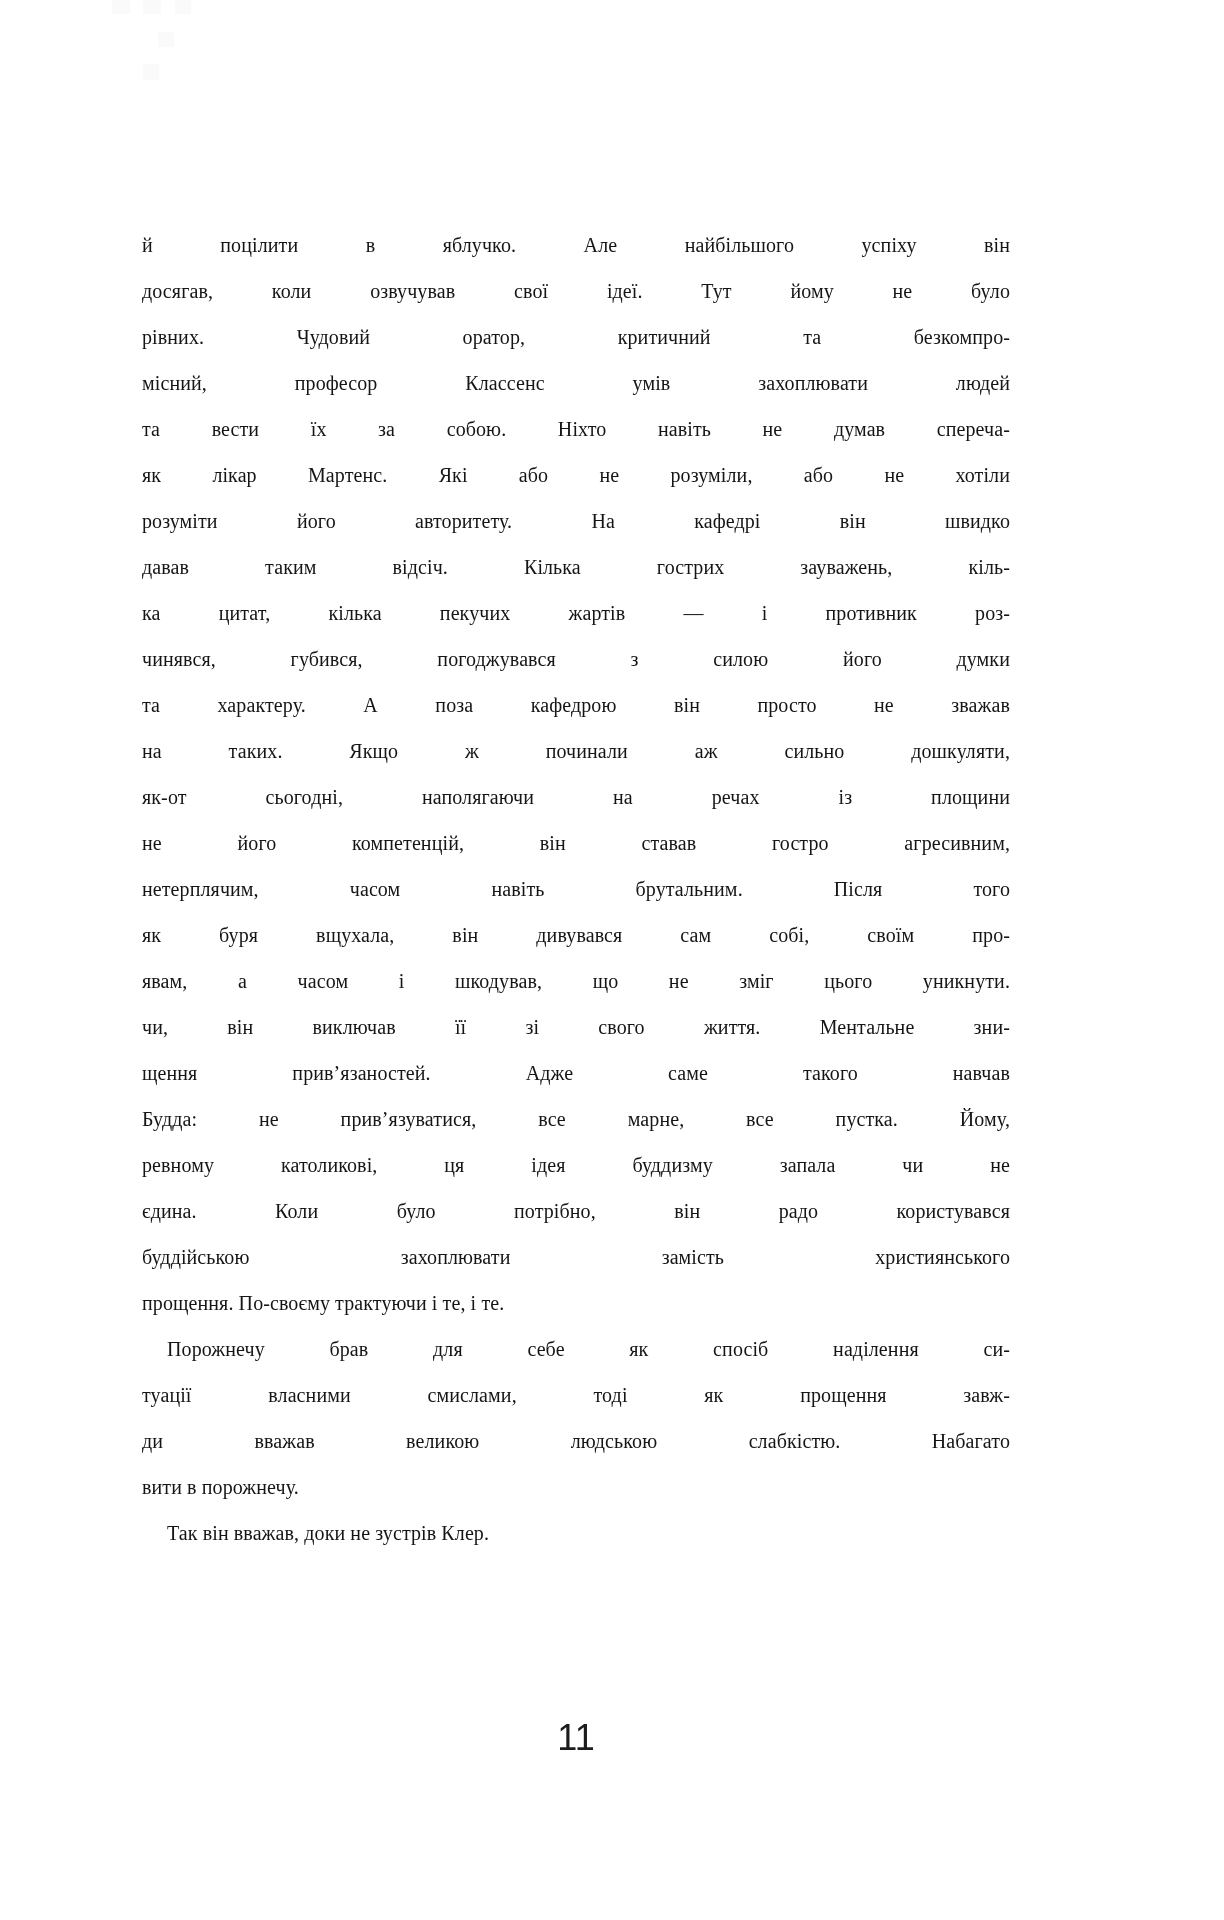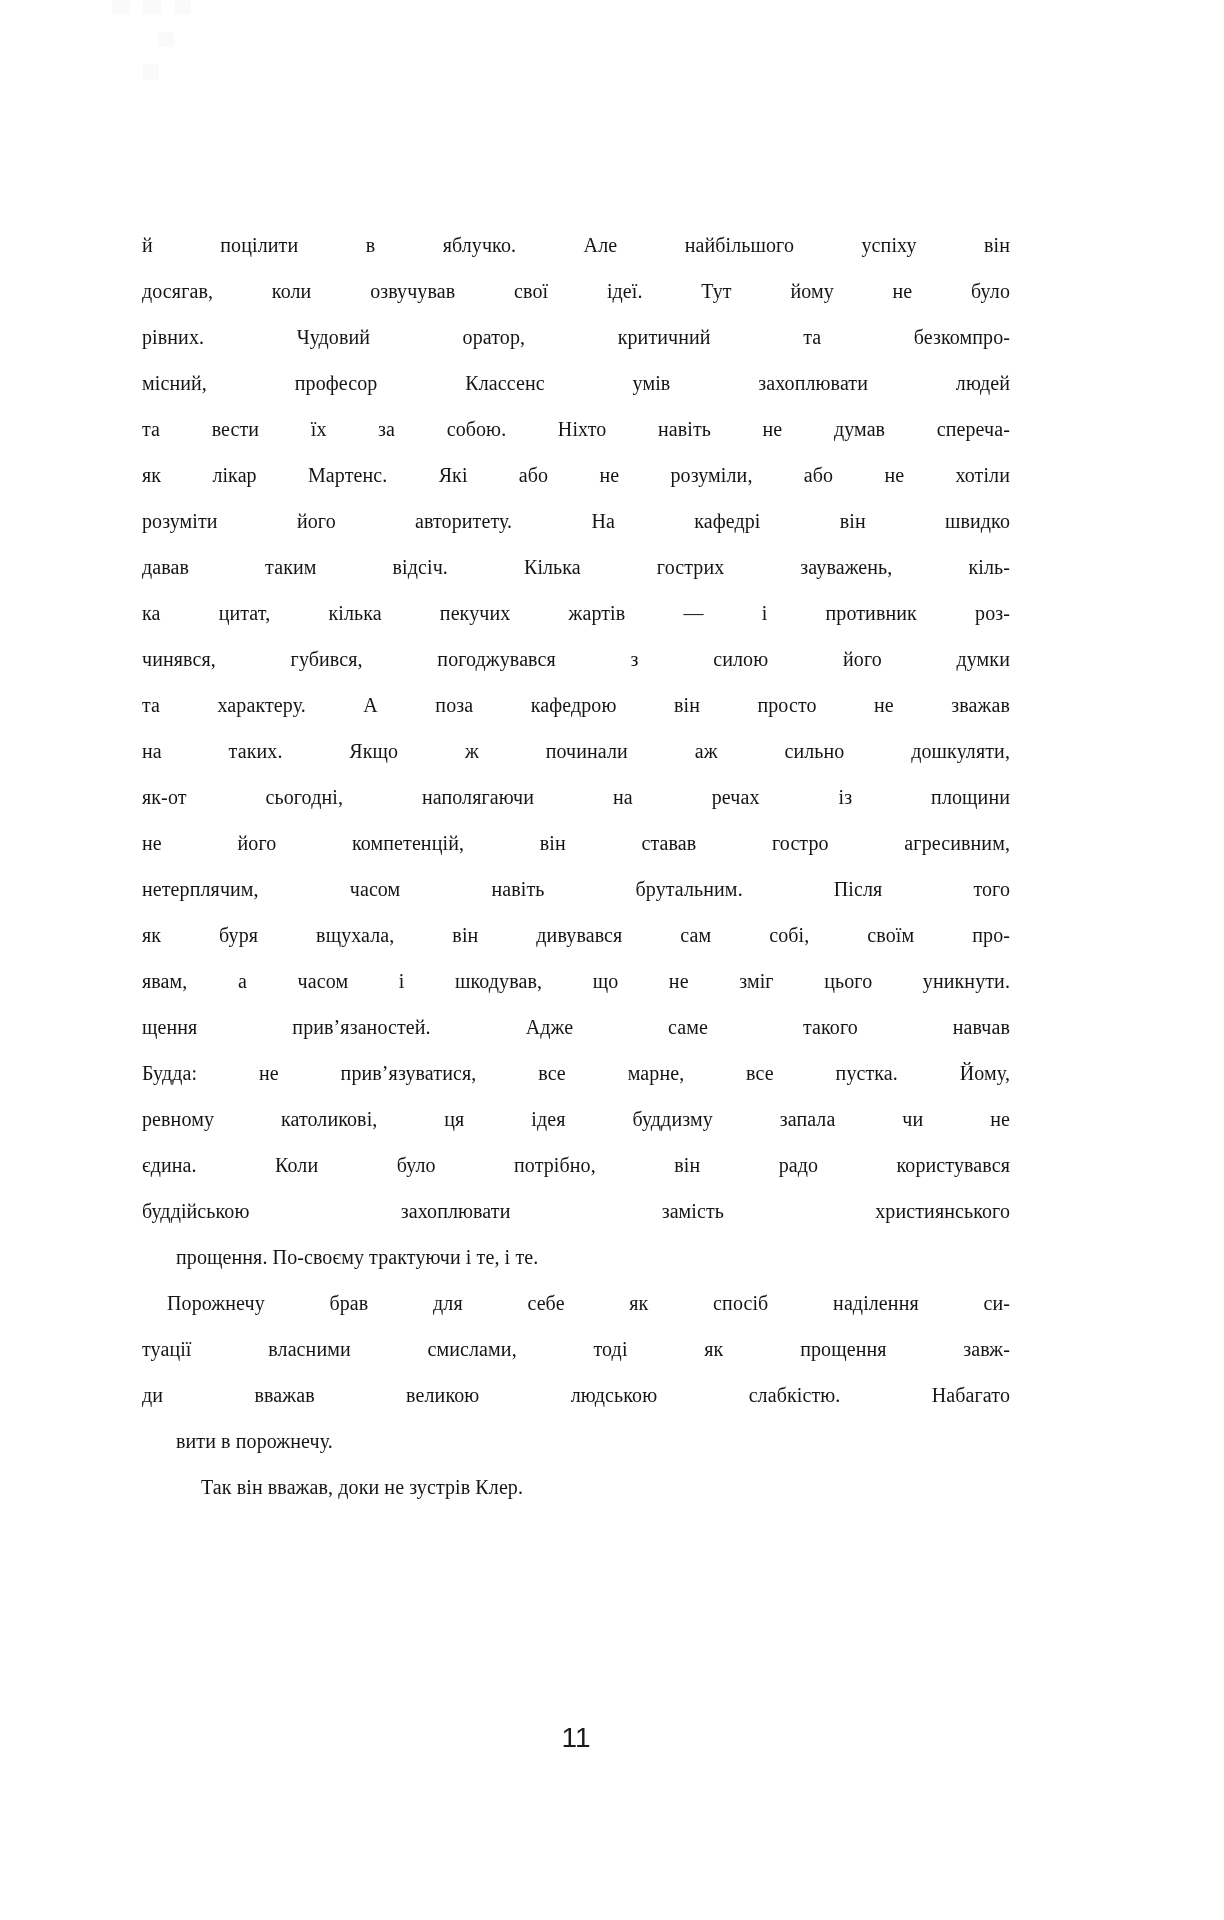--- a/index.html
+++ b/index.html
@@ -31,33 +31,32 @@
     height: 46px;
     line-height: 46px;
     text-align: justify;
     text-align-last: justify;
     text-justify: inter-word;
     letter-spacing: 0.1px;
   }
   .line.no-just {
     text-align: left;
     text-align-last: left;
-    margin-left: 34px;
   }
   .line.indent {
     text-indent: 25px;
   }
   .folio {
     position: absolute;
     left: 142px;
     top: 1722px;
     width: 868px;
     text-align: center;
     font-family: "Liberation Sans", "DejaVu Sans", sans-serif;
-    font-size: 28px;
+    font-size: 36px;
     line-height: 32px;
     color: #1c1c1c;
   }
   
   .artifact {
     position: absolute;
     background: rgba(0, 0, 0, 0.02);
   }
   .a1 { left: 112px; top: 0;    width: 18px; height: 14px; }
   .a2 { left: 143px; top: 0;    width: 18px; height: 14px; }
@@ -86,20 +85,21 @@
       <div class="line">давав таким відсіч. Кілька гострих зауважень, кіль-</div>
       <div class="line">ка цитат, кілька пекучих жартів — і противник роз-</div>
       <div class="line">чинявся, губився, погоджувався з силою його думки</div>
       <div class="line">та характеру. А поза кафедрою він просто не зважав</div>
       <div class="line">на таких. Якщо ж починали аж сильно дошкуляти,</div>
       <div class="line">як-от сьогодні, наполягаючи на речах із площини</div>
       <div class="line">не його компетенцій, він ставав гостро агресивним,</div>
       <div class="line">нетерплячим, часом навіть брутальним. Після того</div>
       <div class="line">як буря вщухала, він дивувався сам собі, своїм про-</div>
       <div class="line">явам, а часом і шкодував, що не зміг цього уникнути.</div>
+      <div class="line">чи, він виключав її зі свого життя. Ментальне зни-</div>
       <div class="line">щення прив’язаностей. Адже саме такого навчав</div>
       <div class="line">Будда: не прив’язуватися, все марне, все пустка. Йому,</div>
       <div class="line">ревному католикові, ця ідея буддизму запала чи не</div>
       <div class="line">єдина. Коли було потрібно, він радо користувався</div>
       <div class="line">буддійською захоплювати замість християнського</div>
       <div class="line no-just">прощення. По-своєму трактуючи і те, і те.</div>
       <div class="line indent">Порожнечу брав для себе як спосіб наділення си-</div>
       <div class="line">туації власними смислами, тоді як прощення завж-</div>
       <div class="line">ди вважав великою людською слабкістю. Набагато</div>
       <div class="line no-just">вити в порожнечу.</div>

